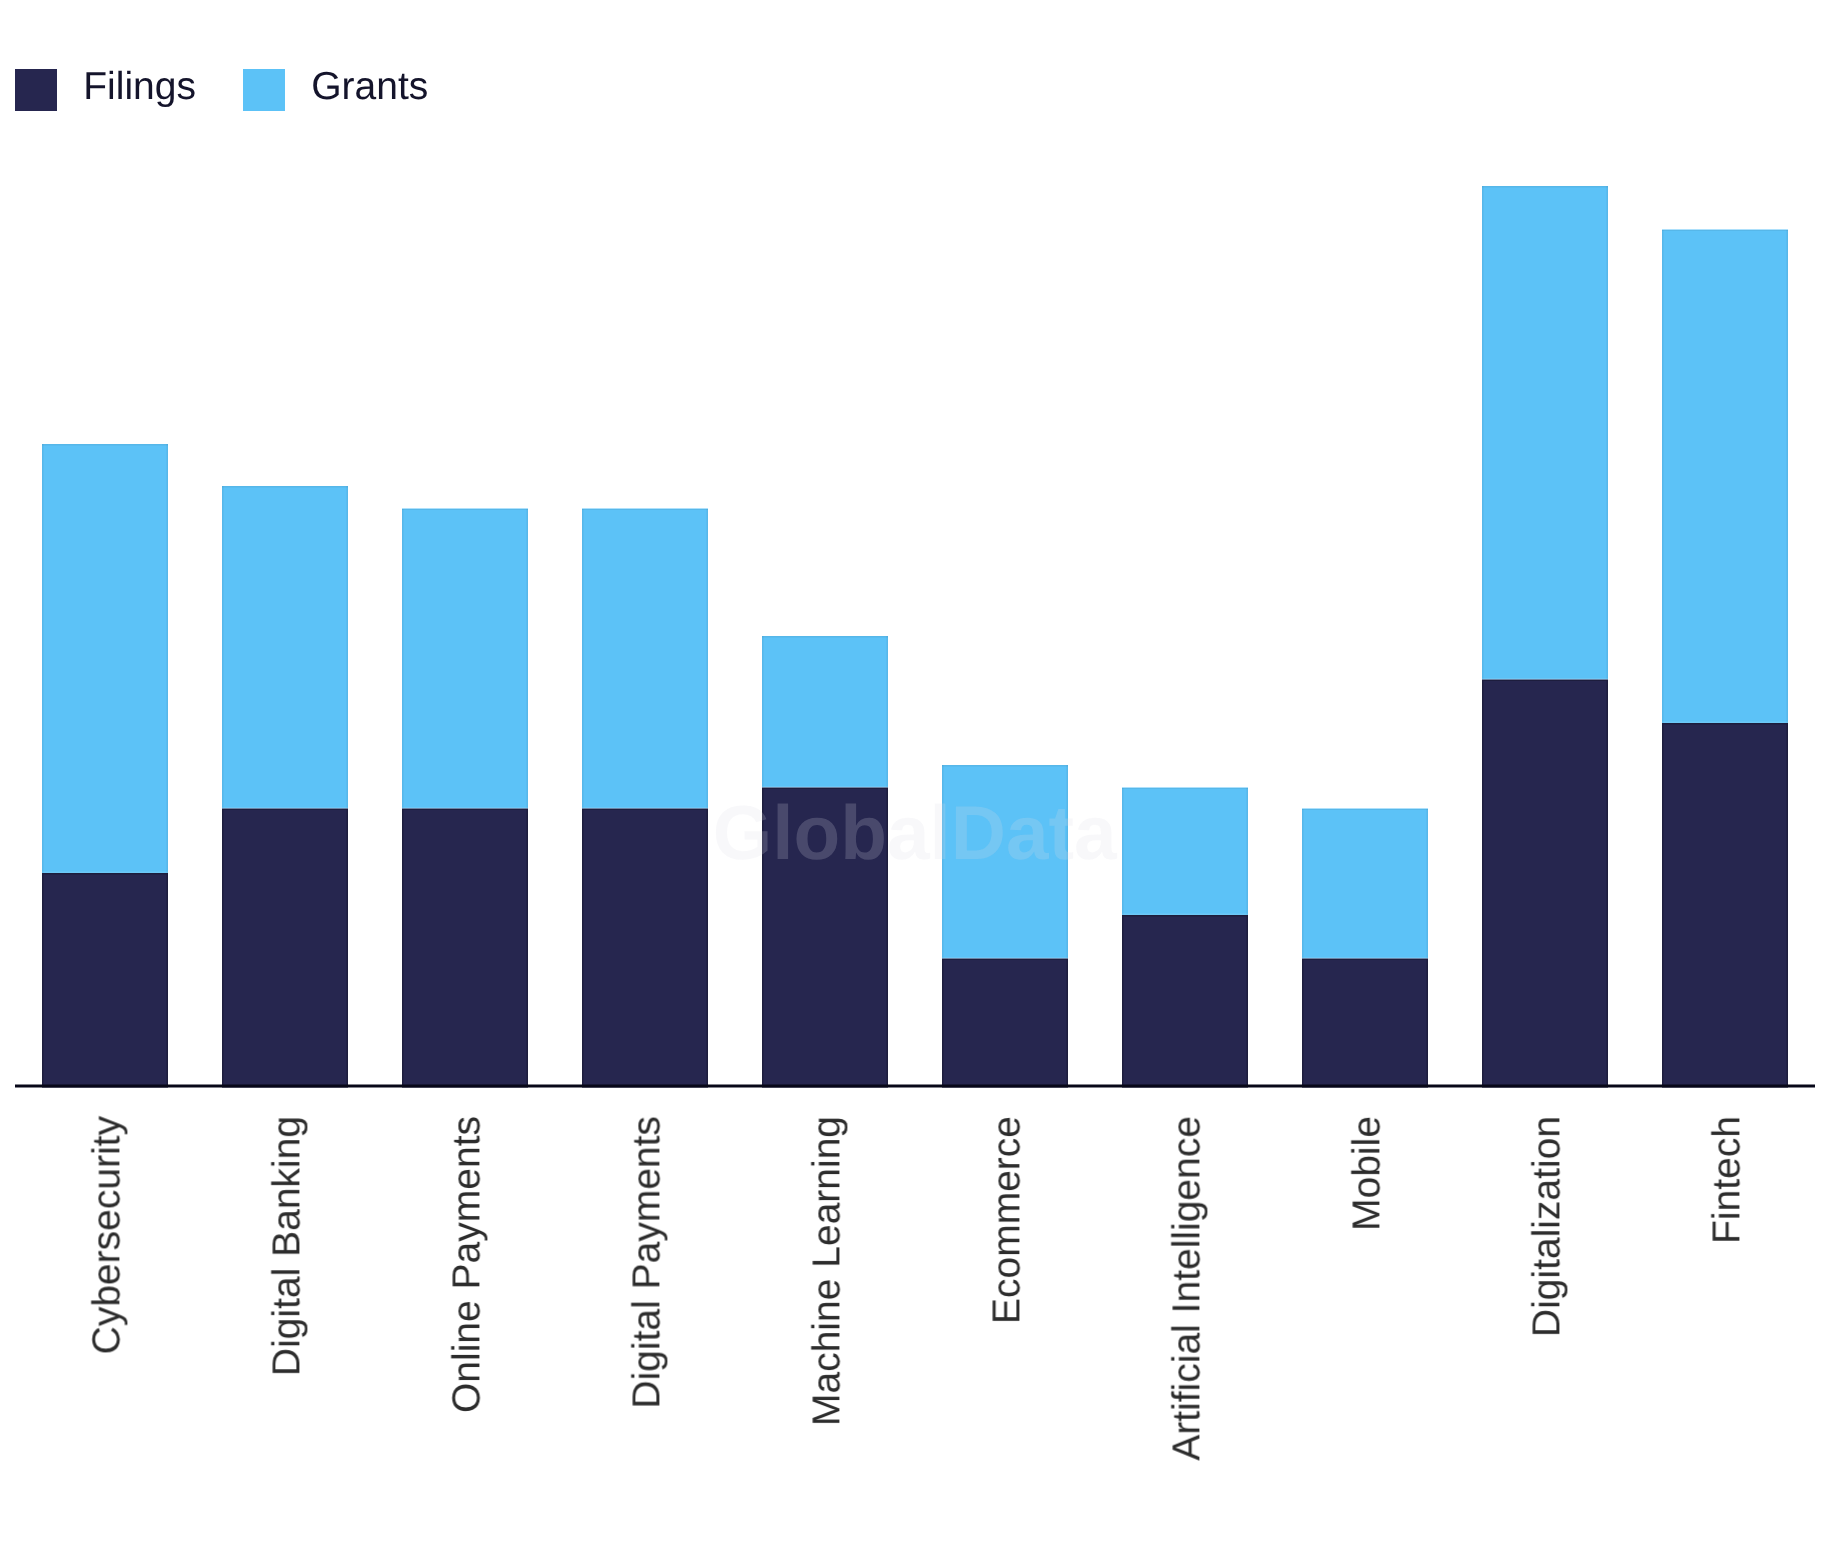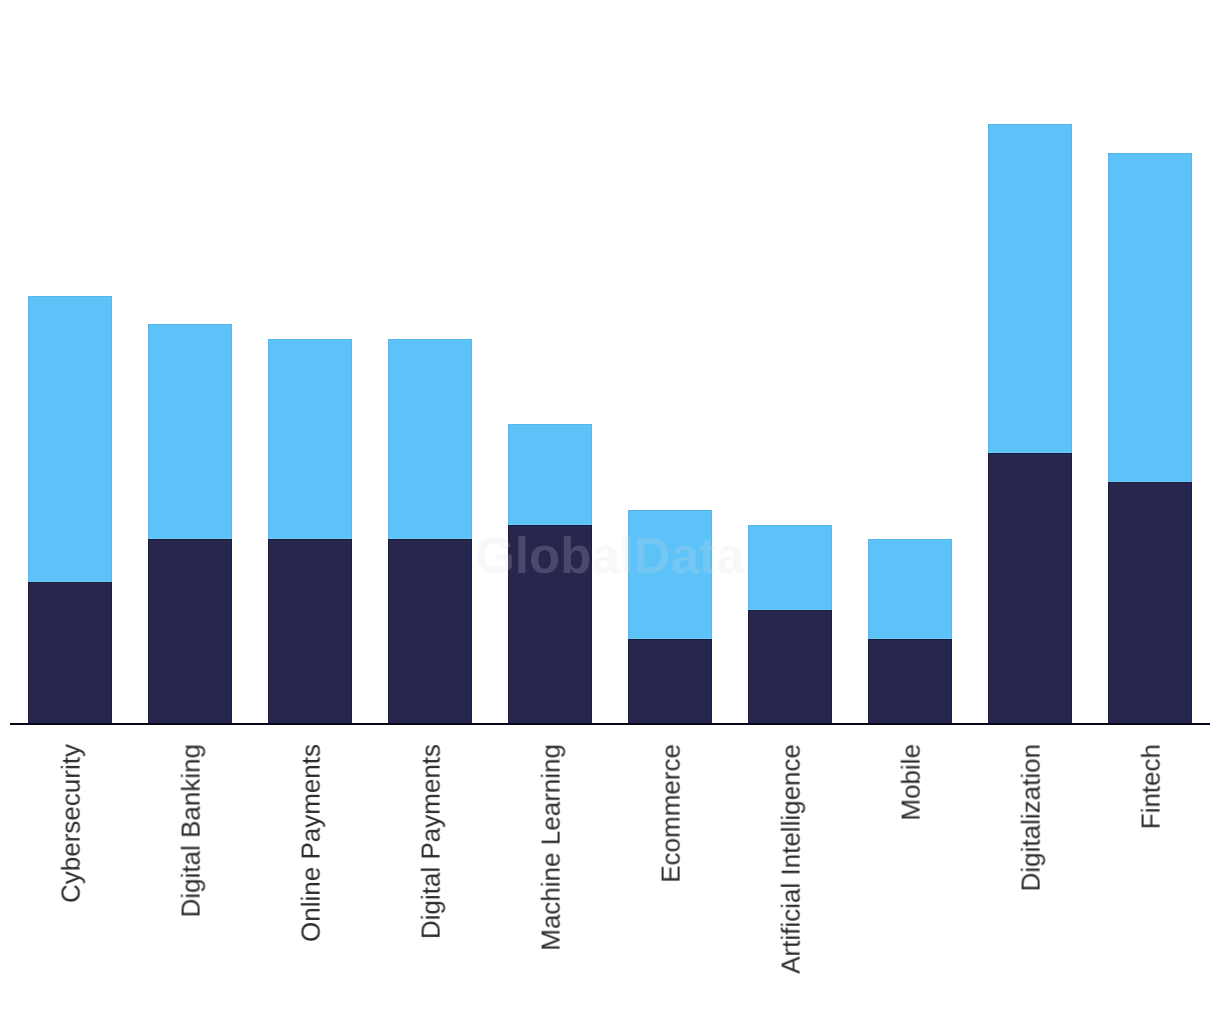--- a/index.html
+++ b/index.html
@@ -43,20 +43,30 @@
   
   .tick{position:absolute;top:744.3px;transform-origin:0 0;
         transform:rotate(-90deg) translate(-100%,calc(-50% + 0.6px));
         font-size:26px;line-height:1;color:#2b2b2b;white-space:nowrap;}
 </style>
 </head>
 <body style="background: rgb(255, 255, 255);">
 
 <div id="chart">
 
+  <div id="legend">
+      <div class="legend-item" style="left: 10px;">
+        <div class="legend-swatch" style="background: rgb(38, 38, 79);"></div>
+        <div class="legend-label" style="color: rgb(20, 20, 43);">Filings</div>
+      </div>
+      <div class="legend-item" style="left: 162px;">
+        <div class="legend-swatch" style="background: rgb(92, 194, 247);"></div>
+        <div class="legend-label" style="color: rgb(20, 20, 43);">Grants</div>
+      </div>
+    </div>
 
   <div id="plot">
       <div class="bar" style="left: 28px; top: 295.6px; height: 429.24px;">
         <div class="seg seg-grants" style="top: 0px; height: 286.16px; background: rgb(92, 194, 247);"></div>
         <div class="seg seg-filings" style="top: 286.16px; height: 143.08px; background: rgb(38, 38, 79);"></div>
       </div>
       <div class="bar" style="left: 148px; top: 324.216px; height: 400.624px;">
         <div class="seg seg-grants" style="top: 0px; height: 214.62px; background: rgb(92, 194, 247);"></div>
         <div class="seg seg-filings" style="top: 214.62px; height: 186.004px; background: rgb(38, 38, 79);"></div>
       </div>

